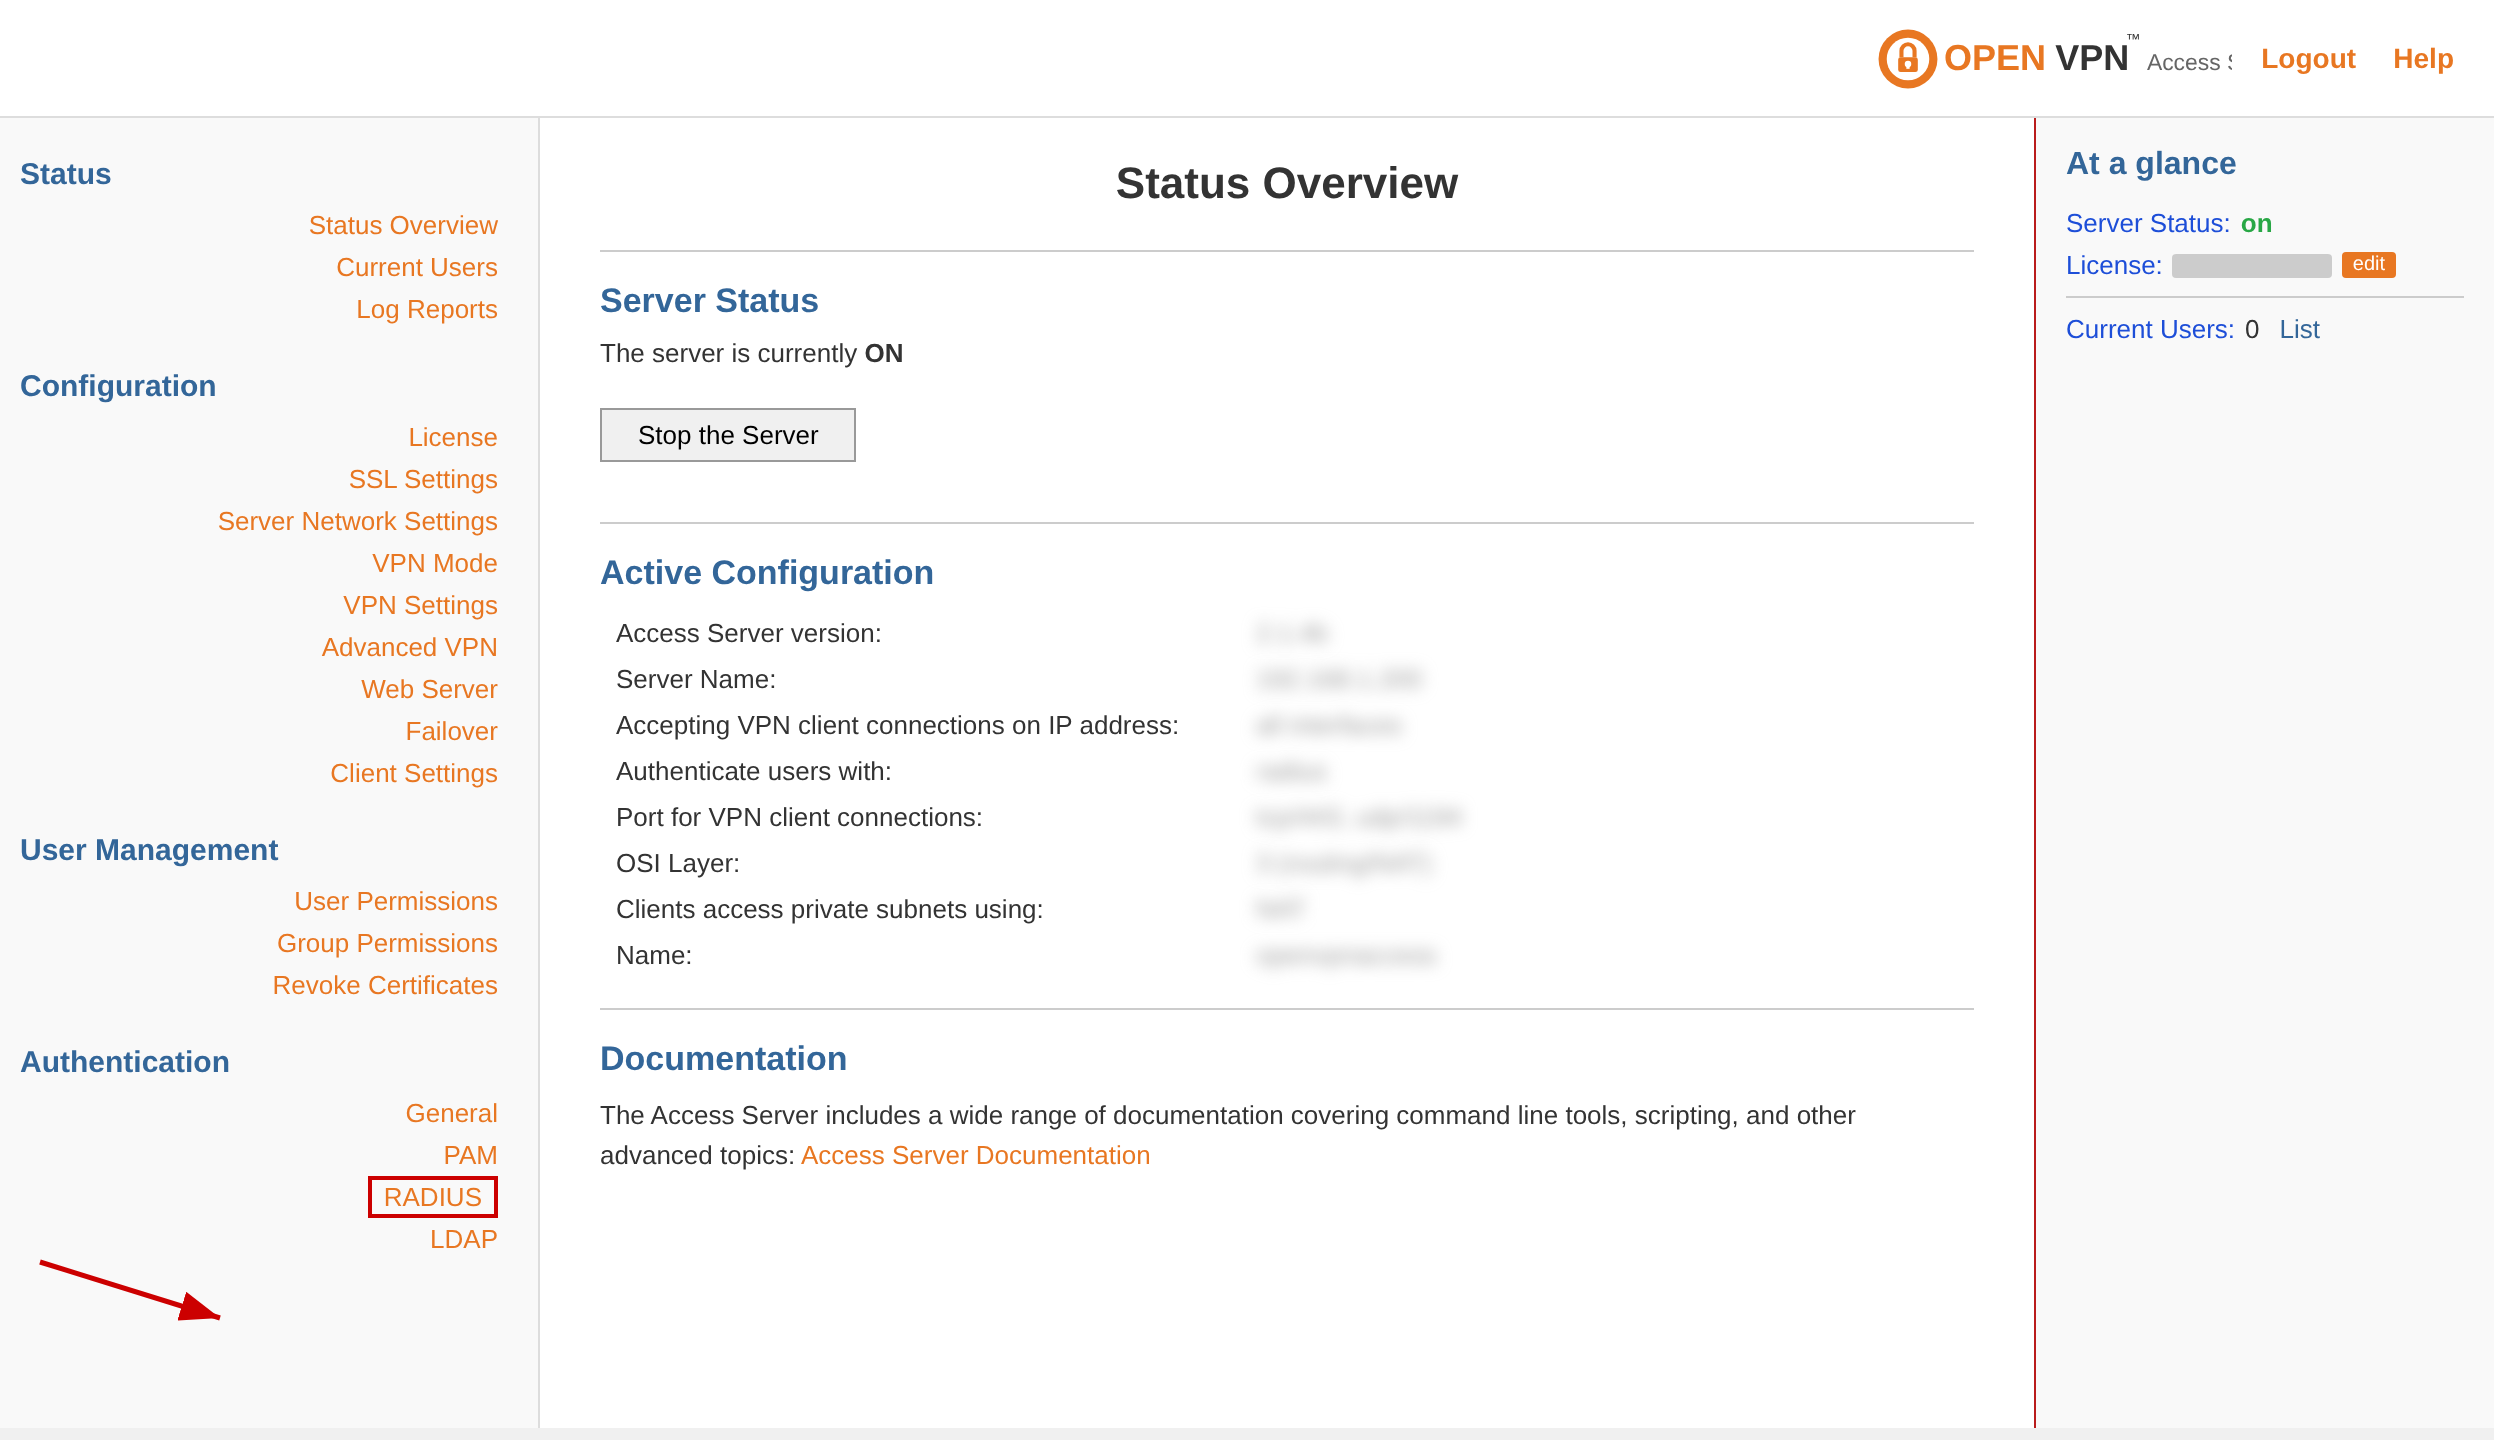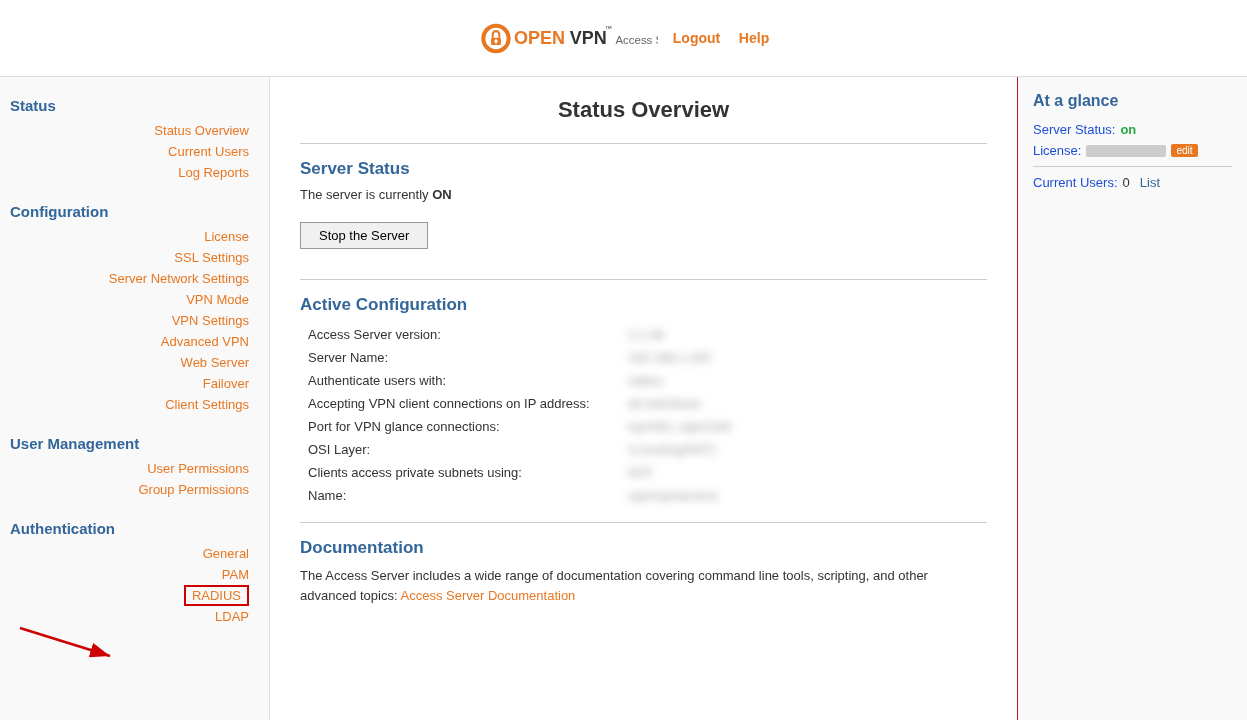--- a/index.html
+++ b/index.html
@@ -5,22 +5,22 @@
     * { margin: 0; padding: 0; box-sizing: border-box; }
     body { font-family: Arial, sans-serif; font-size: 13px; background: #f0f0f0; color: #333; }
 
     
     #header {
       background: #fff;
       border-bottom: 1px solid #ddd;
       padding: 10px 20px;
       display: flex;
       align-items: center;
-      justify-content: center;
-      height: 77px;
+      justify-content: flex-end;
+      height: 59px;
     }
     #logo-area {
       display: flex;
       align-items: center;
     }
     #logo-svg { width: 180px; height: 45px; }
     #header-links a {
       color: #e87722;
       text-decoration: none;
       margin-left: 15px;
@@ -245,20 +245,21 @@
     <a class="sidebar-link" href="#">VPN Settings</a>
     <a class="sidebar-link" href="#">Advanced VPN</a>
     <a class="sidebar-link" href="#">Web Server</a>
     <a class="sidebar-link" href="#">Failover</a>
     <a class="sidebar-link" href="#">Client Settings</a>
 
     <div class="sidebar-divider"></div>
     <div class="sidebar-section-title">User Management</div>
     <a class="sidebar-link" href="#">User Permissions</a>
     <a class="sidebar-link" href="#">Group Permissions</a>
+    <a class="sidebar-link" href="#">Revoke Certificates</a>
 
     <div class="sidebar-divider"></div>
     <div id="sidebar-auth-section">
       <div class="sidebar-section-title">Authentication</div>
       <a class="sidebar-link" href="#">General</a>
       <a class="sidebar-link" href="#">PAM</a>
       <div style="text-align:right; padding-right:20px; position:relative;">
         <a class="sidebar-link" style="display:inline-block; border:2px solid #cc0000; padding:1px 6px; color:#e87722; margin-right:0;" href="#">RADIUS</a>
       </div>
       <a class="sidebar-link" href="#">LDAP</a>
@@ -297,29 +298,29 @@
       <tbody id="config-table-body">
       <tr>
             <td>Access Server version:</td>
             <td><span class="blurred">2.1.4b</span></td>
           </tr>
           <tr>
             <td>Server Name:</td>
             <td><span class="blurred">192.168.1.200</span></td>
           </tr>
           <tr>
+            <td>Accepting VPN client connections on IP address:</td>
+            <td><span class="blurred">all interfaces</span></td>
+          </tr>
+          <tr>
             <td>Authenticate users with:</td>
             <td><span class="blurred">radius</span></td>
           </tr>
           <tr>
-            <td>Accepting VPN client connections on IP address:</td>
-            <td><span class="blurred">all interfaces</span></td>
-          </tr>
-          <tr>
-            <td>Port for VPN glance connections:</td>
+            <td>Port for VPN client connections:</td>
             <td><span class="blurred">tcp/443, udp/1194</span></td>
           </tr>
           <tr>
             <td>OSI Layer:</td>
             <td><span class="blurred">3 (routing/NAT)</span></td>
           </tr>
           <tr>
             <td>Clients access private subnets using:</td>
             <td><span class="blurred">NAT</span></td>
           </tr>

